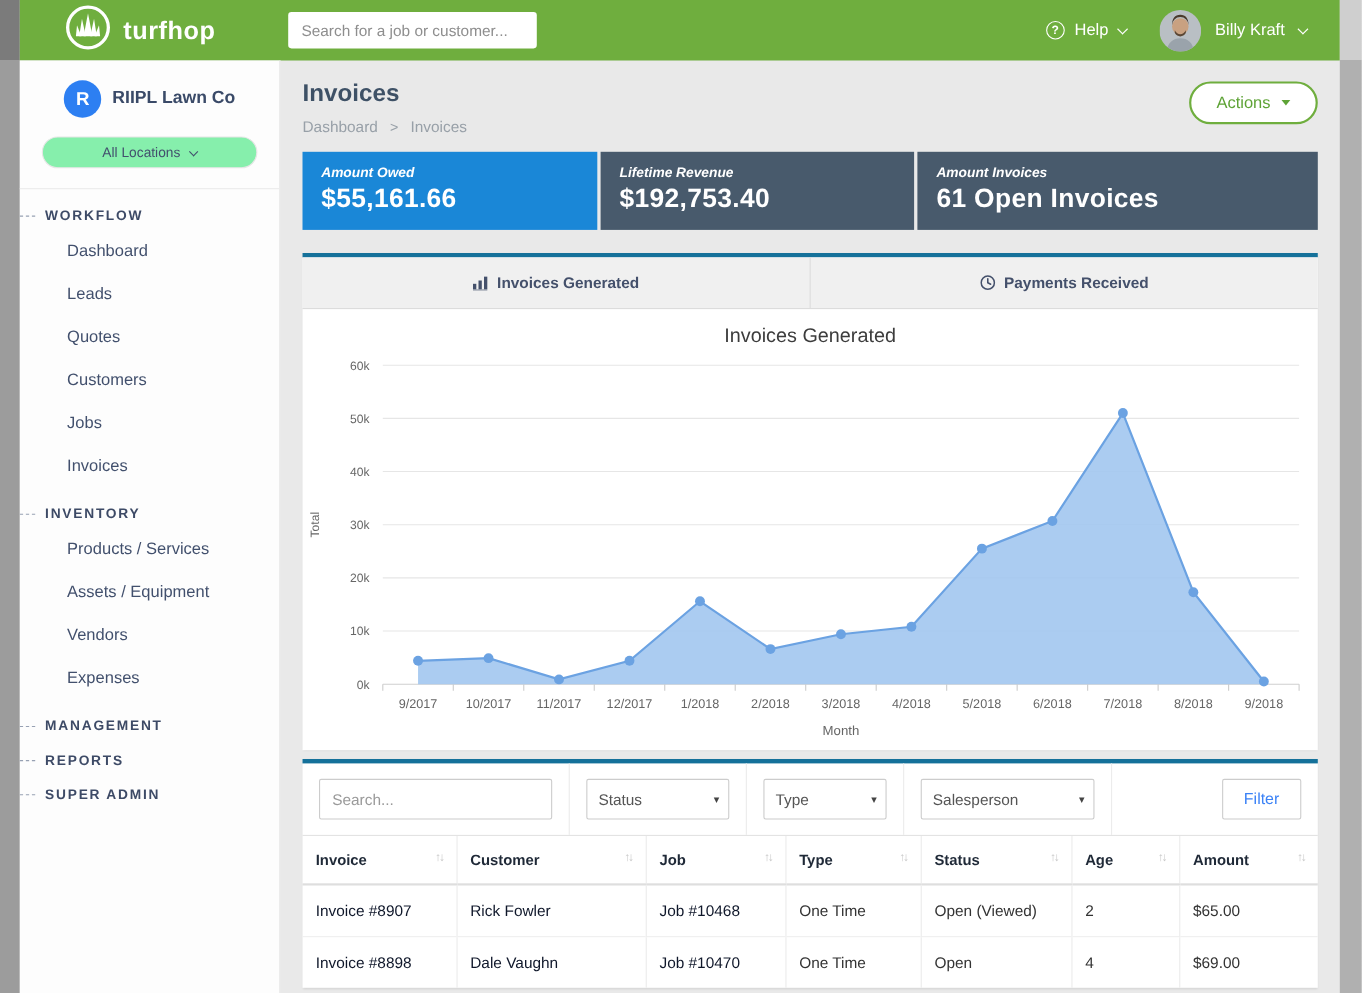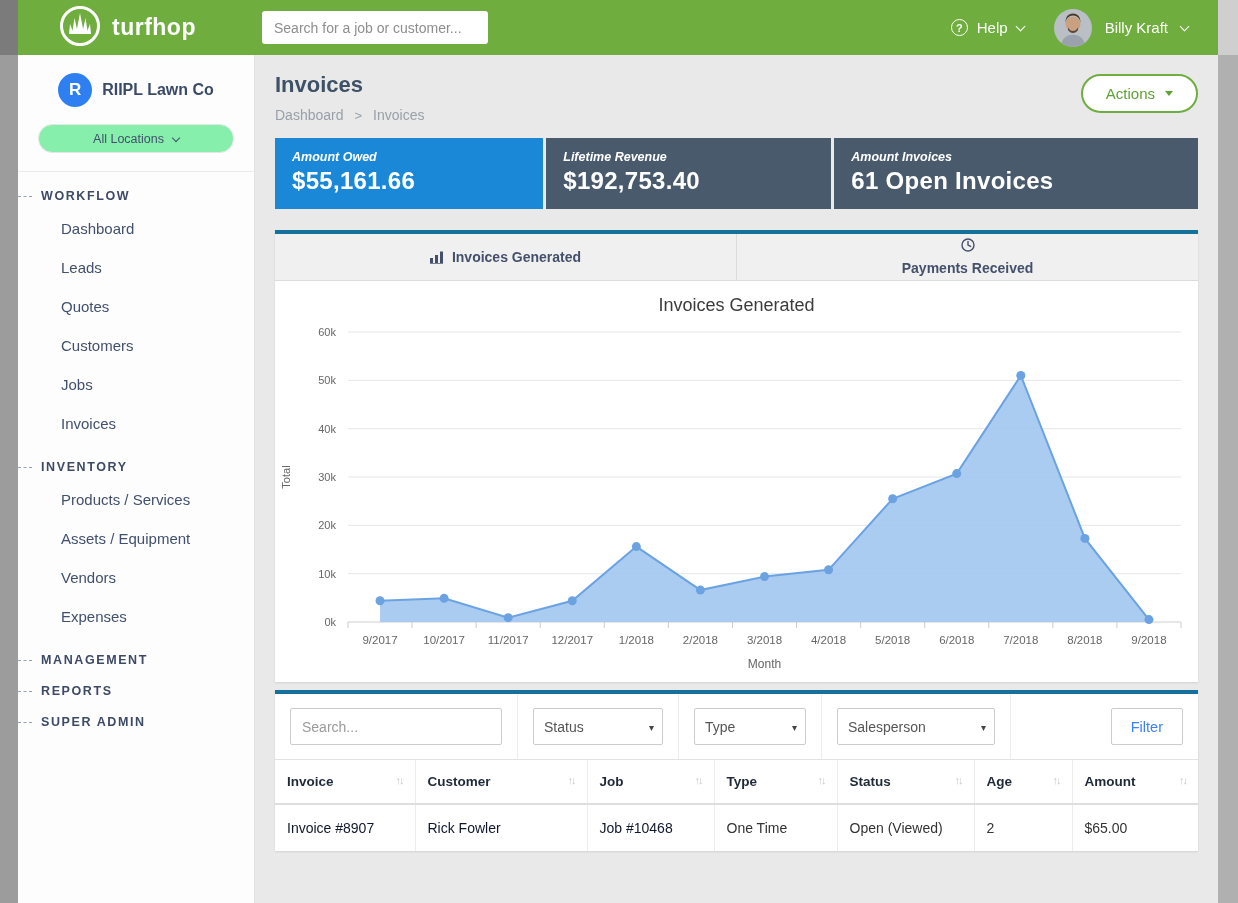--- a/index.html
+++ b/index.html
@@ -64,21 +64,21 @@
   .stats { display:flex; gap:3px; }
   .stat-card { color:#fff; padding:12px 17px 14px; min-width:0; }
   .stat-label { font-size:12.5px; font-style:italic; font-weight:600; }
   .stat-value { font-size:24px; font-weight:700; margin-top:3px; letter-spacing:.3px; white-space:nowrap; }
 
   .panel { background:#fff; border-top:4px solid #15719a; box-shadow:0 1px 2px rgba(0,0,0,.10); }
   .chart-panel { margin-top:21px; }
   .tabs { display:flex; background:#f0f0f0; border-bottom:1px solid #dcdcdc; }
   .tab { flex:1; height:46px; display:flex; align-items:center; justify-content:center; gap:8px;
     font-size:14px; font-weight:600; color:#44506b; cursor:pointer; }
-  .tab + .tab { border-left:1px solid #dcdcdc;flex-direction:column; }
+  .tab + .tab { border-left:1px solid #dcdcdc; }
   .tab .icon { display:flex; align-items:center; }
   .chart-title { text-align:center; font-size:18px; color:#3c3c3c; font-weight:400; padding:14px 0 4px; }
   #chart { display:block; margin:0 auto; }
 
   .table-panel { margin-top:8px; }
   .filterbar { display:flex; align-items:stretch; border-bottom:1px solid #e3e3e3; }
   .f-cell { padding:14px 15px; border-right:1px solid #ececec; display:flex; align-items:center; }
   .f-cell.last { border-right:none; margin-left:auto; }
   .f-search { width:212px; height:37px; border:1px solid #ccc; border-radius:2px; padding:0 11px;
     font-size:14px; color:#444; font-family:inherit; outline:none; }
@@ -358,20 +358,29 @@
             <tbody id="tbody">
                 <tr>
                   <td><a class="cell-link" href="#">Invoice #8907</a></td>
                   <td><a class="cell-link" href="#">Rick Fowler</a></td>
                   <td><a class="cell-link" href="#">Job #10468</a></td>
                   <td>One Time</td>
                   <td>Open (Viewed)</td>
                   <td>2</td>
                   <td>$65.00</td>
                 </tr>
+                <tr>
+                  <td><a class="cell-link" href="#">Invoice #8898</a></td>
+                  <td><a class="cell-link" href="#">Dale Vaughn</a></td>
+                  <td><a class="cell-link" href="#">Job #10470</a></td>
+                  <td>One Time</td>
+                  <td>Open</td>
+                  <td>4</td>
+                  <td>$69.00</td>
+                </tr>
               </tbody>
           </table>
         </section>
 
       </main>
     </div>
   </div>
 
   <div class="edge edge-right"></div>
 </div>

